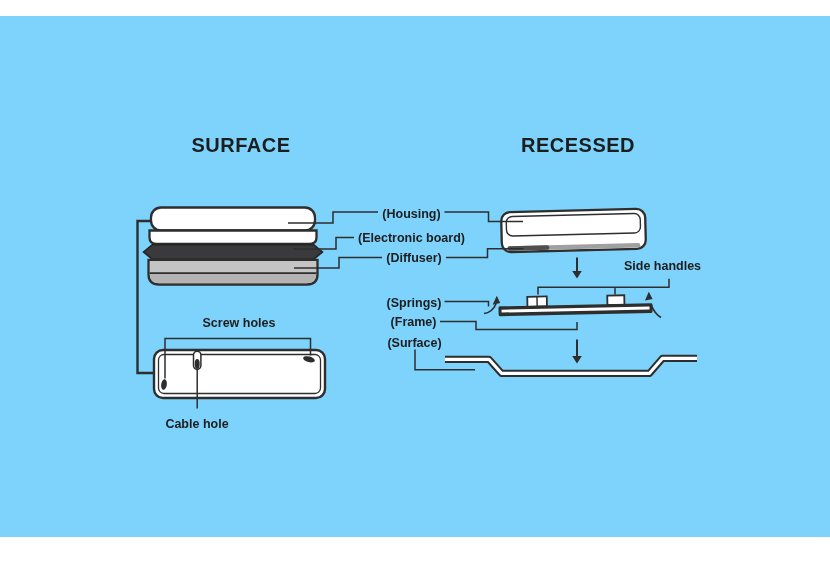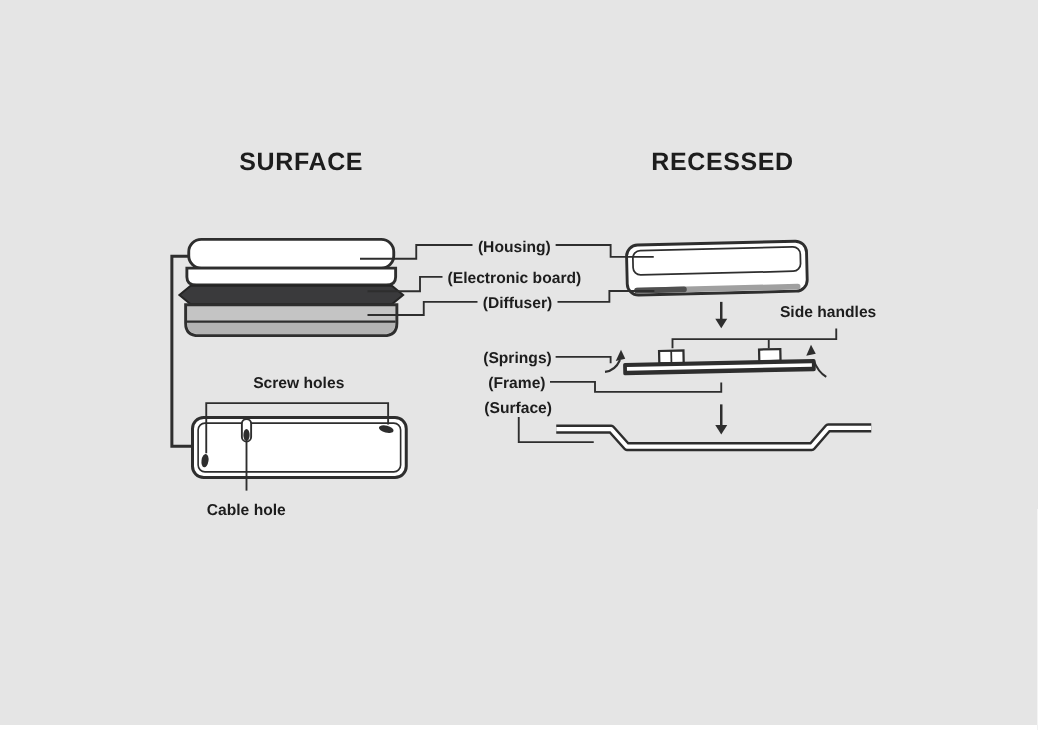--- a/index.html
+++ b/index.html
@@ -1,18 +1,18 @@
 <!DOCTYPE html>
 <html><head>
 <meta charset="utf-8">
 <style>
   html,body { margin:0; padding:0; background:#ffffff; }
   .canvas {
-    position:relative; width:830px; height:580px; background:#e5e5e5;
-    font-family:"Liberation Sans","DejaVu Sans",sans-serif; overflow:hidden;
+    position:relative; width:830px; height:521px; background:#7dd3fc;
+    font-family:"Liberation Sans","DejaVu Sans",sans-serif; overflow:hidden;margin-top:16px;
   }
   svg { display:block; }
   text {
     font-family:"Liberation Sans","DejaVu Sans",sans-serif;
     font-weight:700; fill:#1d1d1d;
   }
   .ttl { font-size:20px; letter-spacing:.5px; text-anchor:middle; }
   .lbl { font-size:12.5px; text-anchor:middle; }
   .ln  { fill:none; stroke:#2e2e2e; }
   .w13{stroke-width:1.3}.w14{stroke-width:1.4}.w15{stroke-width:1.5}

